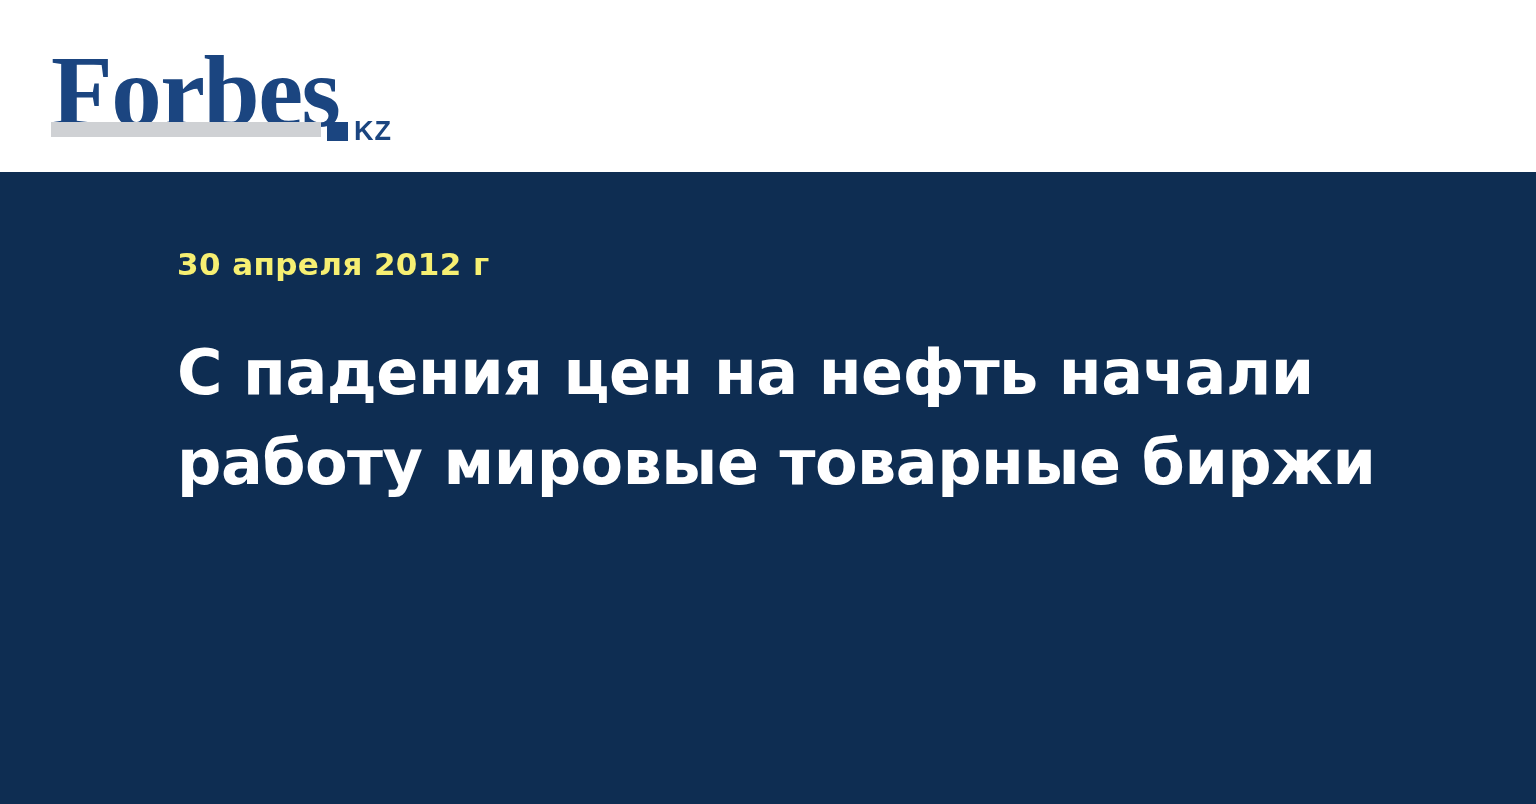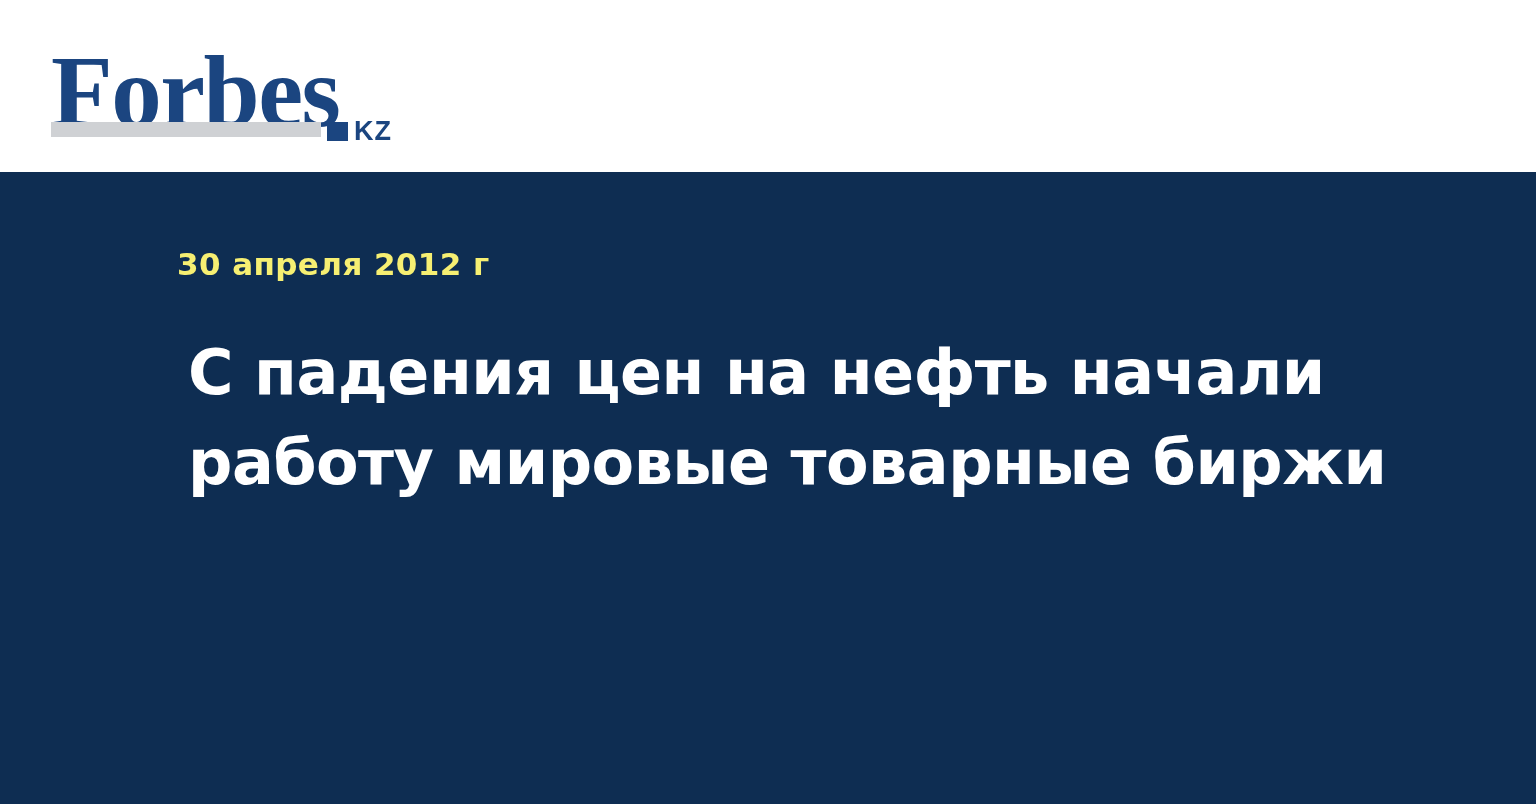--- a/index.html
+++ b/index.html
@@ -115,21 +115,21 @@
     white-space: nowrap;
   }
 
   .article-title {
     font-family: "DejaVu Sans", "Liberation Sans", sans-serif;
     font-weight: 700;
     font-size: 62px;
     line-height: 90px;
     letter-spacing: -0.5px;
     color: #ffffff;
-    margin: 11px;
+    margin: 0;
     max-width: 1210px;
   }
 </style>
 </head>
 <body>
 
 <div class="page">
 
   <header class="site-header">
     <a class="brand-logo" href="#">

